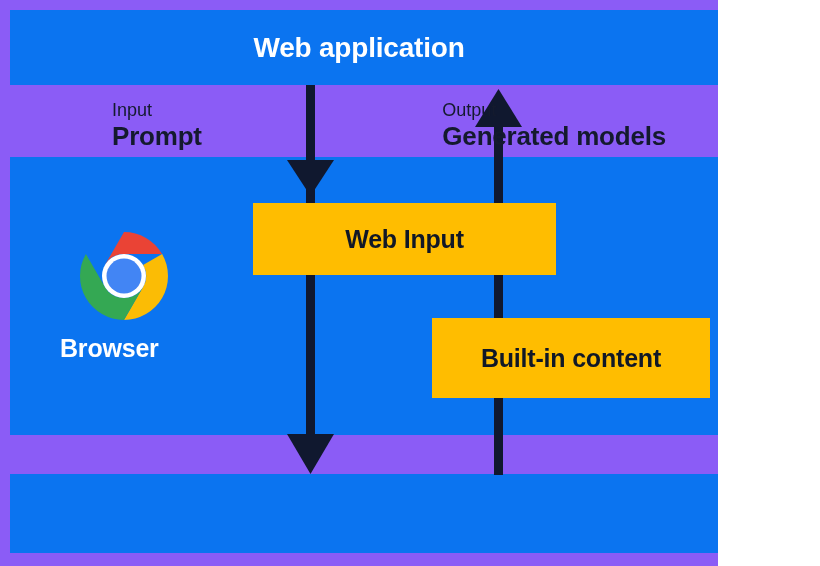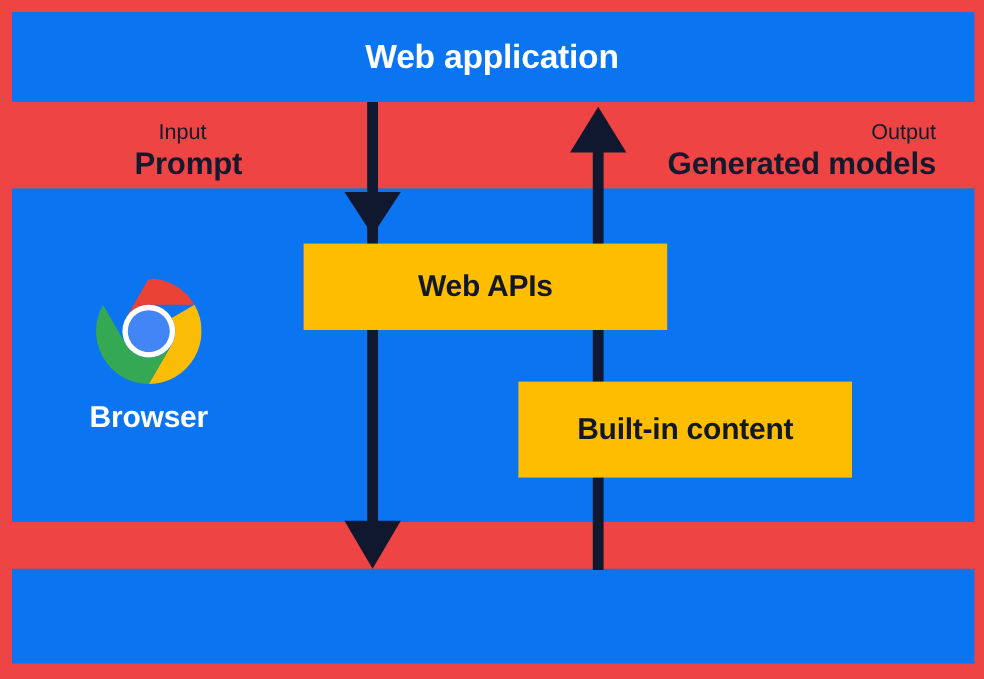--- a/index.html
+++ b/index.html
@@ -5,23 +5,23 @@
   html, body {
     margin: 0;
     padding: 0;
     background: #ffffff;
   }
   body {
     font-family: "Liberation Sans", sans-serif;
   }
   #diagram {
     position: relative;
-    width: 820px;
+    width: 718px;
     height: 566px;
-    background: #ef4444;
+    background: #8b5cf6;
     overflow: hidden;
     text-decoration: underline;
   }
 
   
   .band {
     position: absolute;
     background: #0b74f0;
   }
   #band-top     { left: 10px; top: 10px;  width: 802px; height: 75px; }
@@ -46,30 +46,29 @@
   .flow-label {
     position: absolute;
     color: #141a2e;
     line-height: 1.18;
     white-space: nowrap;
   }
   .flow-label .kind {
     display: block;
     font-size: 18px;
     font-weight: normal;
-    margin-left: 20px;
   }
   .flow-label .value {
     display: block;
     font-size: 26px;
     font-weight: bold;
     letter-spacing: -0.2px;
   }
   #flow-input  { left: 112px; top: 100px; text-align: left; }
-  #flow-output { right: 40px; top: 100px; text-align: right; }
+  #flow-output { right: 52px; top: 100px; }
 
   
   #arrows {
     position: absolute;
     left: 0;
     top: 0;
     width: 820px;
     height: 566px;
     pointer-events: none;
   }
@@ -95,21 +94,20 @@
     left: 432px; top: 318px; width: 278px; height: 80px;
     font-size: 25px;
   }
 
   
   #browser-group {
     position: absolute;
     left: 60px;
     top: 232px;
     width: 128px;
-    text-align: center;
   }
   #chrome-logo {
     display: block;
     margin: 0 auto;
   }
   #browser-label {
     display: block;
     margin-top: 14px;
     color: #ffffff;
     font-size: 25px;
@@ -161,21 +159,21 @@
 
       <path d="M88 176 A88 88 0 0 1 11.79 44 L49.89 110 A44 44 0 0 0 126.11 110 Z" fill="#34a853"></path>
 
       <circle cx="88" cy="88" r="44" fill="#ffffff"></circle>
       <circle cx="88" cy="88" r="35" fill="#4285f4"></circle>
     </svg>
     <span id="browser-label">Browser</span>
   </div>
 
   <div class="yellow-box" id="box-web-apis">
-    <span>Web APIs</span>
+    <span>Web Input</span>
   </div>
 
   <div class="yellow-box" id="box-builtin-models">
     <span>
       <span>Built-in content</span><br>
     </span>
   </div>
 
 </div>
 

